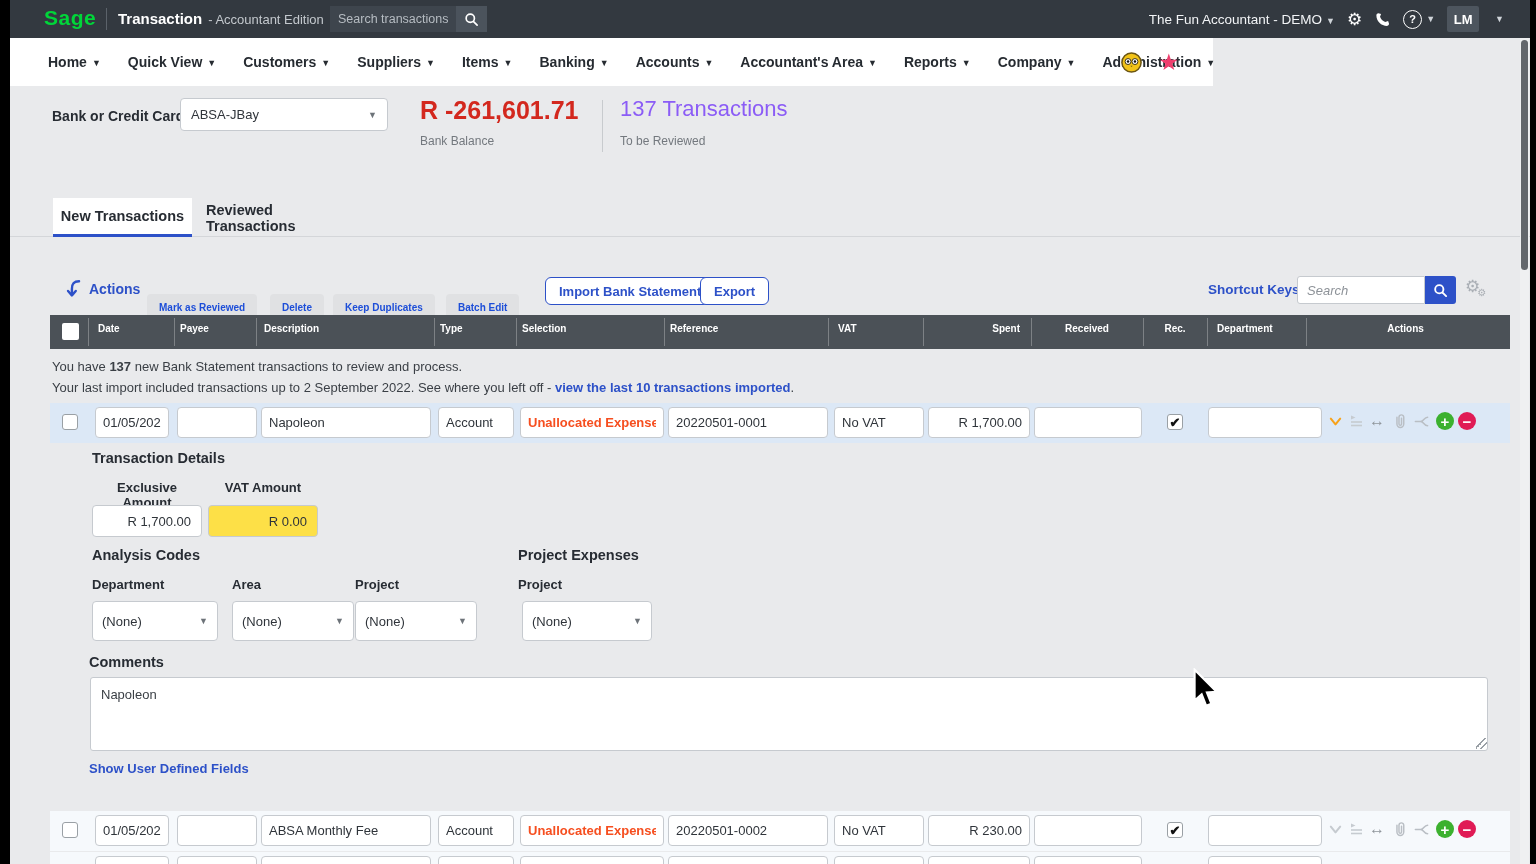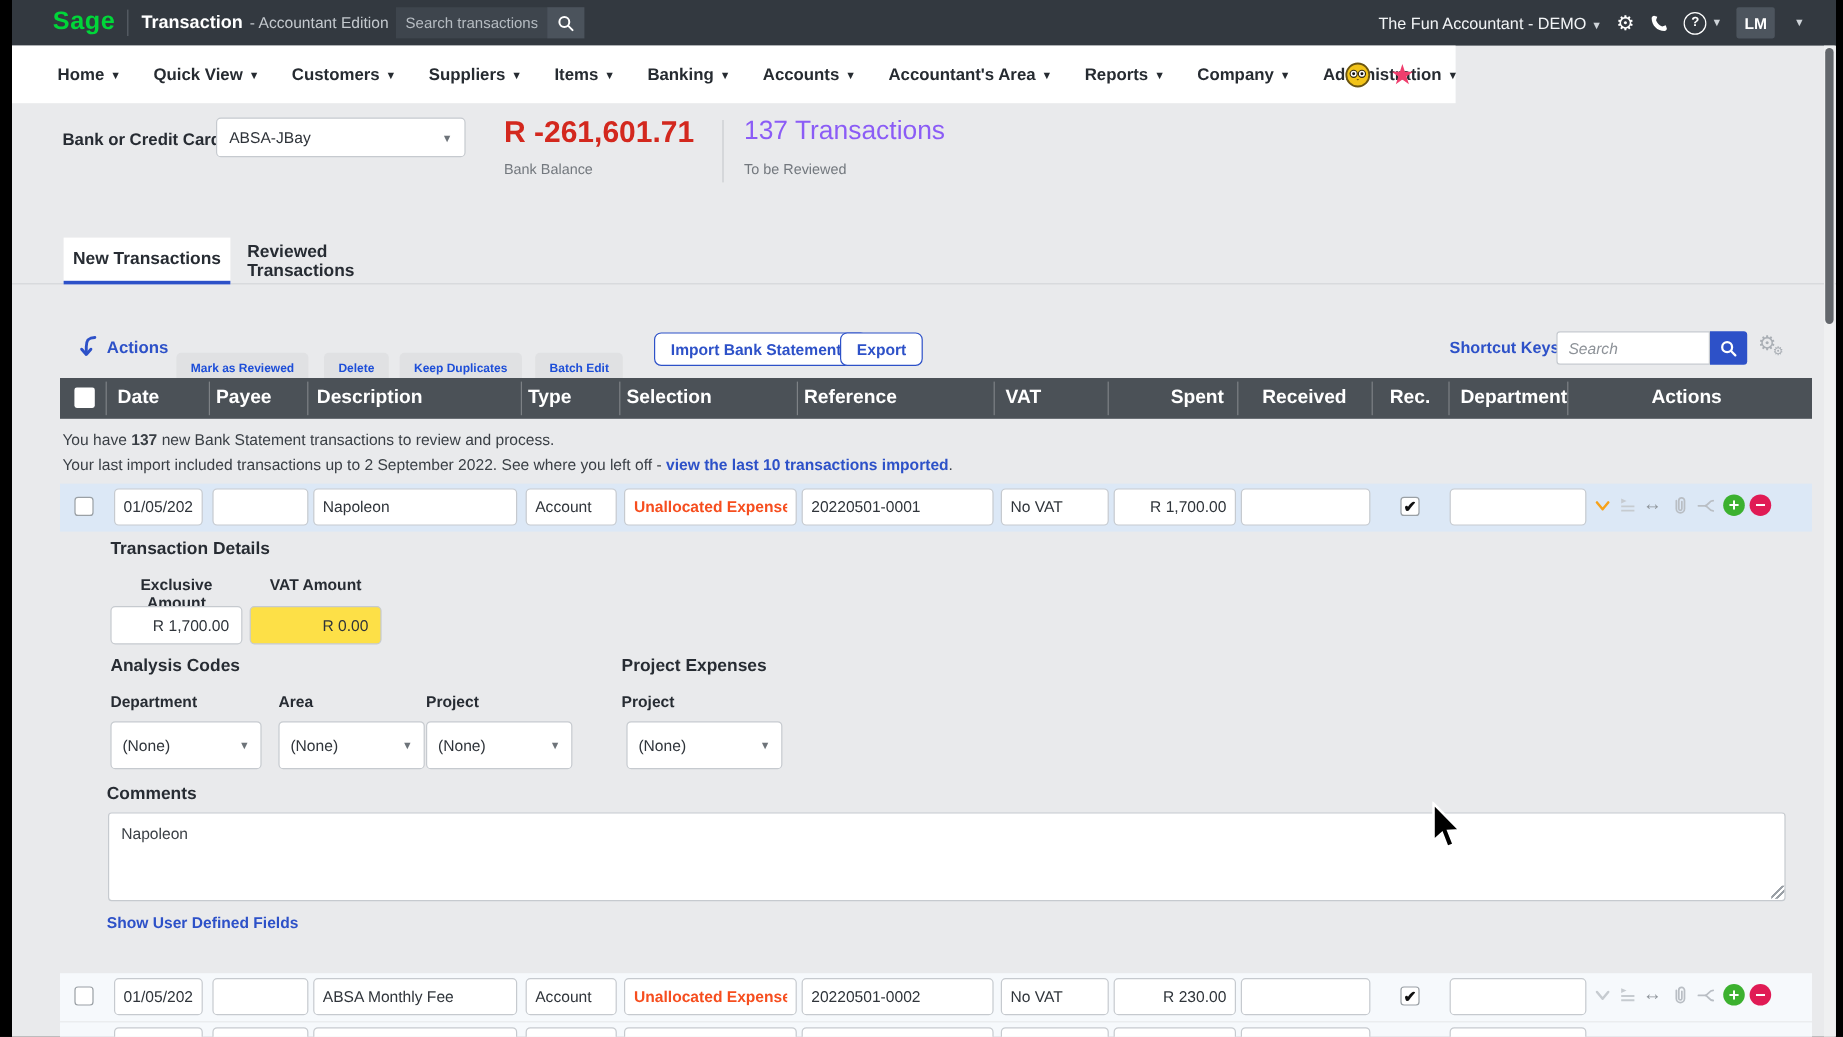--- a/index.html
+++ b/index.html
@@ -65,21 +65,21 @@
              font-size:13px;font-style:italic;color:#8d9298;padding:0 9px;box-sizing:border-box;
              font-family:"Liberation Sans",sans-serif;}
   .sk-search::placeholder{color:#8d9298;font-style:italic;}
   .sk-btn{left:1415px;top:276px;width:31px;height:28px;background:#2d51c8;border:none;border-radius:0 3px 3px 0;
           display:flex;align-items:center;justify-content:center;cursor:pointer;}
   .gears{left:1455px;top:276px;color:#aaafb5;font-size:17px;cursor:pointer;}
   .gears small{font-size:10px;vertical-align:-4px;margin-left:-3px;}
 
   
   #thead{left:40px;top:315px;width:1460px;height:34px;background:#4b5157;}
-  .th{position:absolute;top:8px;font-size:16px;font-weight:bold;color:#fff;white-space:nowrap;}
+  .th{position:absolute;top:8px;font-size:10px;font-weight:bold;color:#fff;white-space:nowrap;}
   .th-div{position:absolute;top:3px;width:1px;height:28px;background:rgba(255,255,255,.28);}
   .hd-cb{position:absolute;left:12px;top:8px;width:17px;height:17px;background:#fff;border-radius:2px;}
   .notice{left:42px;font-size:13px;color:#3a3f45;}
   .link{color:#2d51c8;font-weight:bold;cursor:pointer;}
 
   .trow{left:40px;width:1460px;height:40px;}
   .row-sel{background:#dce8f6;}
   .row-plain{background:#f6f9fc;}
   .ipt{position:absolute;top:4px;height:31px;background:#fff;border:1px solid #c6cacf;border-radius:4px;
        font-size:13px;color:#2f343a;padding:0 7px;box-sizing:border-box;font-family:"Liberation Sans",sans-serif;}

